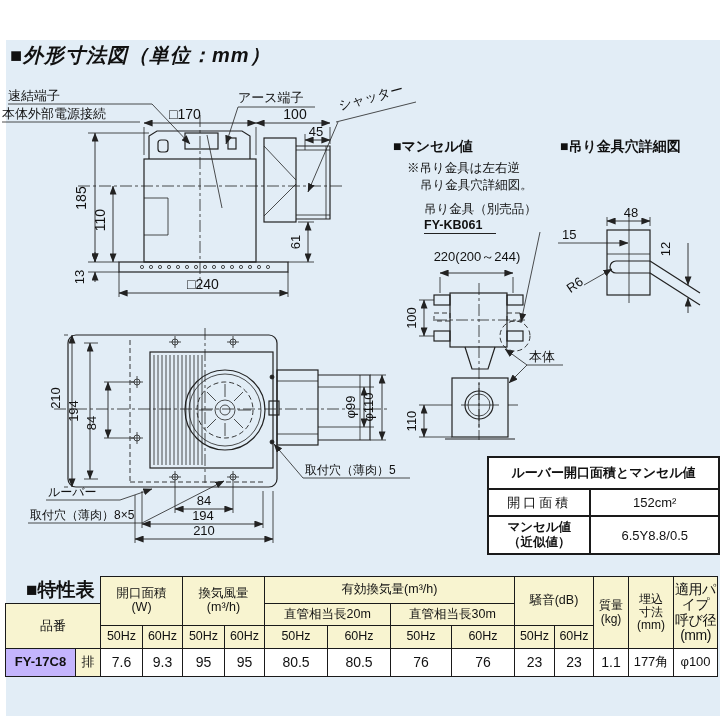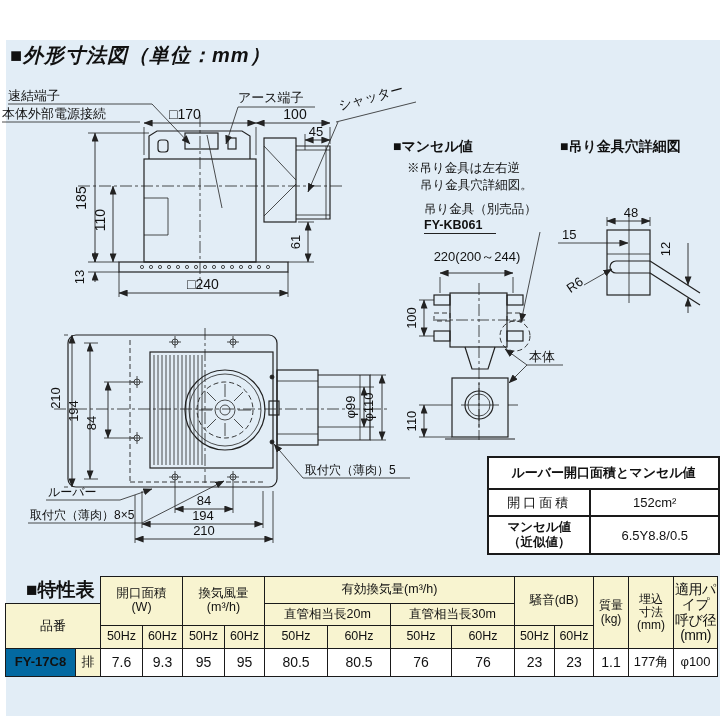--- a/index.html
+++ b/index.html
@@ -31,21 +31,21 @@
   
   .spec{border-collapse:collapse;table-layout:fixed;width:712px;}
   .spec td{border:1.6px solid #1a1a1a;text-align:center;vertical-align:middle;
            padding:0;line-height:1.1;font-size:12.5px;background:#fff;
            white-space:pre-line;overflow:hidden;}
   .spec td.h{background:#f8f4d0;}
   .spec td.blank{border:none;background:transparent;}
   .spec td.small{font-size:14px;letter-spacing:-0.5px;}
   .spec td.mid{font-size:12px;}
   .spec td.data{font-size:14px;}
-  .spec td.model{font-size:13px;font-weight:bold;background:#0369a1;}
+  .spec td.model{font-size:13px;font-weight:bold;background:#c4b5fd;}
   .spec td.type{font-size:13px;background:#f8f4d0;}
   .spec-h{left:26px;top:577px;font-size:19px;font-weight:bold;}
 </style>
 </head>
 <body>
 
 <div class="panel"></div>
 
 <svg width="0" height="0">
   <defs>

